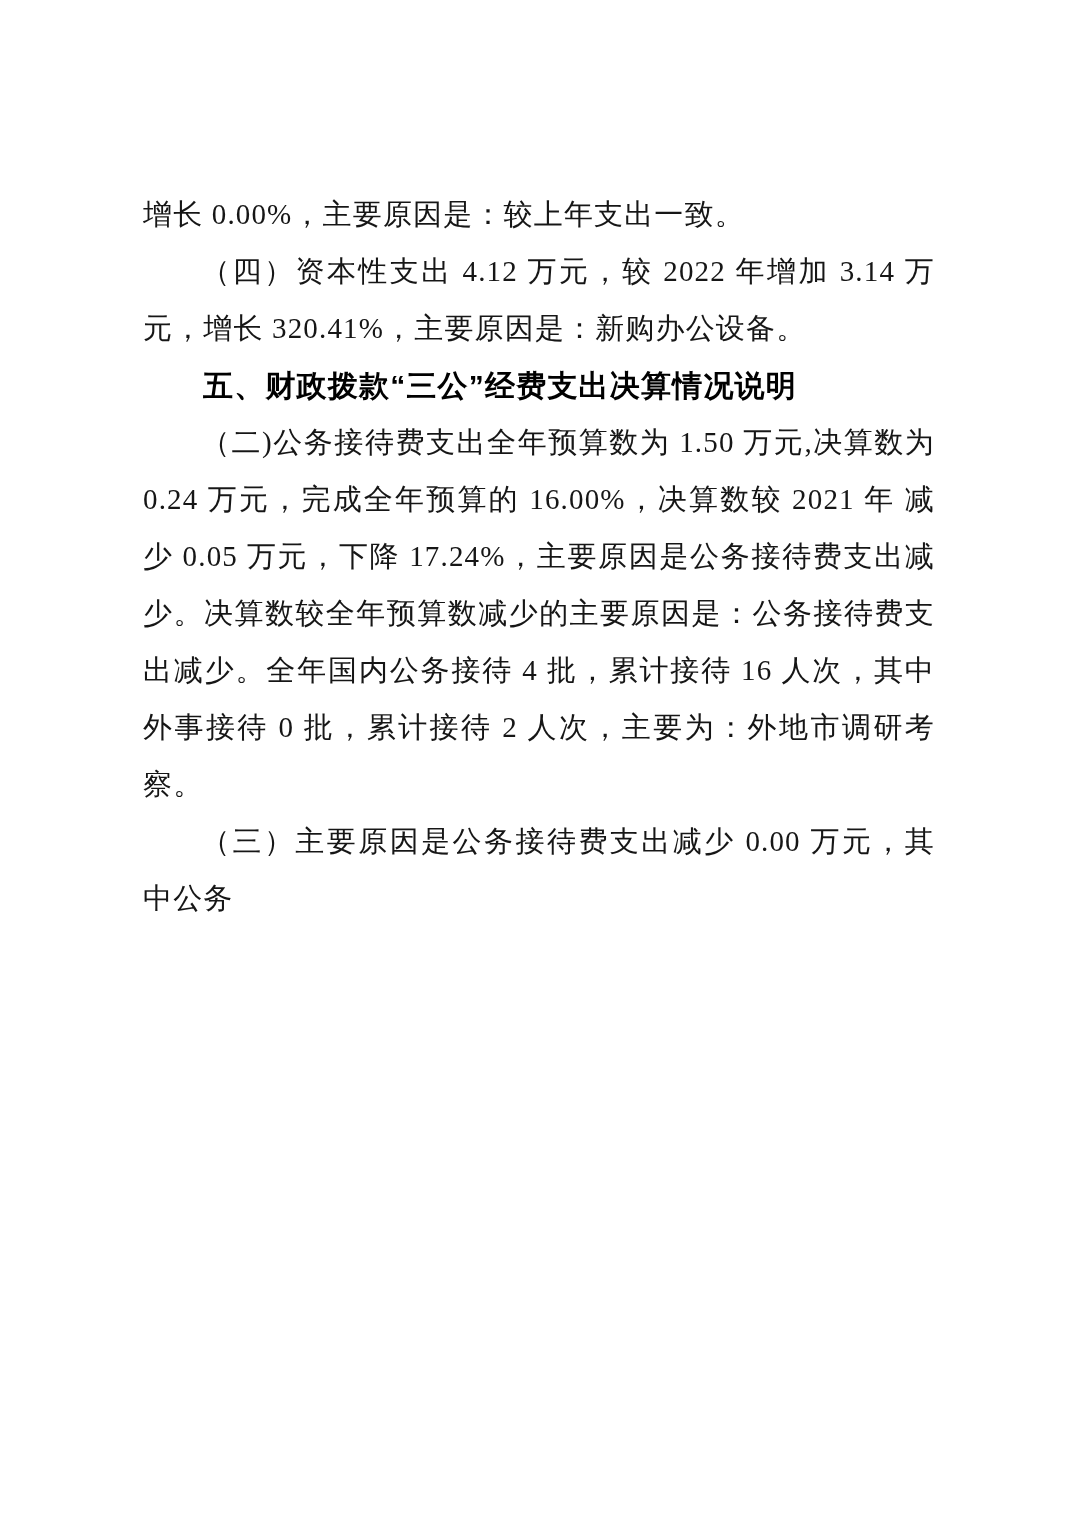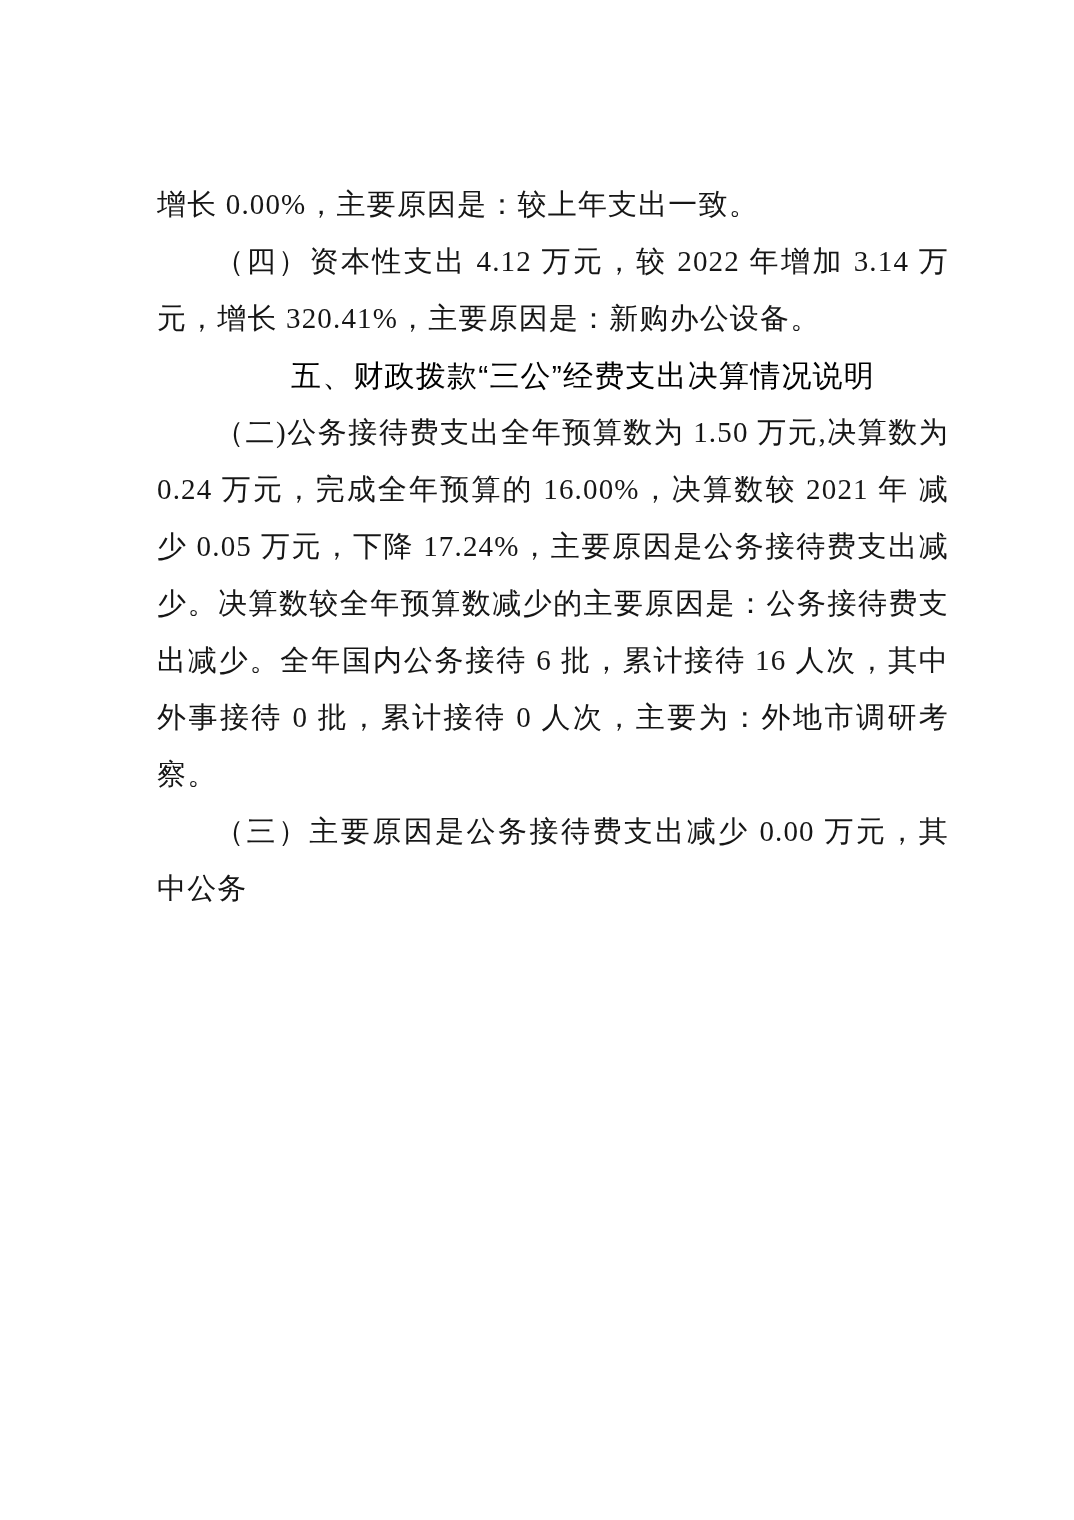--- a/index.html
+++ b/index.html
@@ -11,62 +11,61 @@
     position: relative;
     width: 1074px;
     height: 1520px;
     background: #ffffff;
     overflow: hidden;
     font-family: "Liberation Serif", serif;
   }
   .content {
     position: absolute;
     left: 143px;
-    top: 176px;
+    top: 186px;
     width: 792px;
     color: #161616;
-    margin-left: 14px;
   }
   .para {
     margin: 0;
     font-size: 29px;
     line-height: 57px;
     letter-spacing: 0.04em;
     text-align: justify;
     text-justify: inter-ideograph;
     word-break: break-all;
     font-weight: 400;
   }
   .indent {
     text-indent: 2em;
   }
   .heading {
     margin: 0;
     font-family: "Liberation Sans", sans-serif;
-    font-weight: 400;
+    font-weight: 700;
     font-size: 30px;
     line-height: 57px;
     letter-spacing: 0.04em;
     text-indent: 2em;
-    text-align: center;
+    text-align: left;
     color: #000000;
   }
 </style>
 </head>
 <body>
 
 <div class="page">
   <div class="content">
 
     <p class="para">增长 0.00%，主要原因是：较上年支出一致。</p>
 
     <p class="para indent">（四）资本性支出 4.12 万元，较 2022 年增加 3.14 万元，增长 320.41%，主要原因是：新购办公设备。</p>
 
     <h2 class="heading">五、财政拨款“三公”经费支出决算情况说明</h2>
 
 
 
-    <p class="para indent">（二)公务接待费支出全年预算数为 1.50 万元,决算数为 0.24 万元，完成全年预算的 16.00%，决算数较 2021 年 减少 0.05 万元，下降 17.24%，主要原因是公务接待费支出减少。决算数较全年预算数减少的主要原因是：公务接待费支出减少。全年国内公务接待 6 批，累计接待 16 人次，其中外事接待 0 批，累计接待 0 人次，主要为：外地市调研考察。</p>
+    <p class="para indent">（二)公务接待费支出全年预算数为 1.50 万元,决算数为 0.24 万元，完成全年预算的 16.00%，决算数较 2021 年 减少 0.05 万元，下降 17.24%，主要原因是公务接待费支出减少。决算数较全年预算数减少的主要原因是：公务接待费支出减少。全年国内公务接待 4 批，累计接待 16 人次，其中外事接待 0 批，累计接待 2 人次，主要为：外地市调研考察。</p>
 
     <p class="para indent">（三）主要原因是公务接待费支出减少 0.00 万元，其中公务</p>
 
   </div>
 </div>
 
 </body></html>

